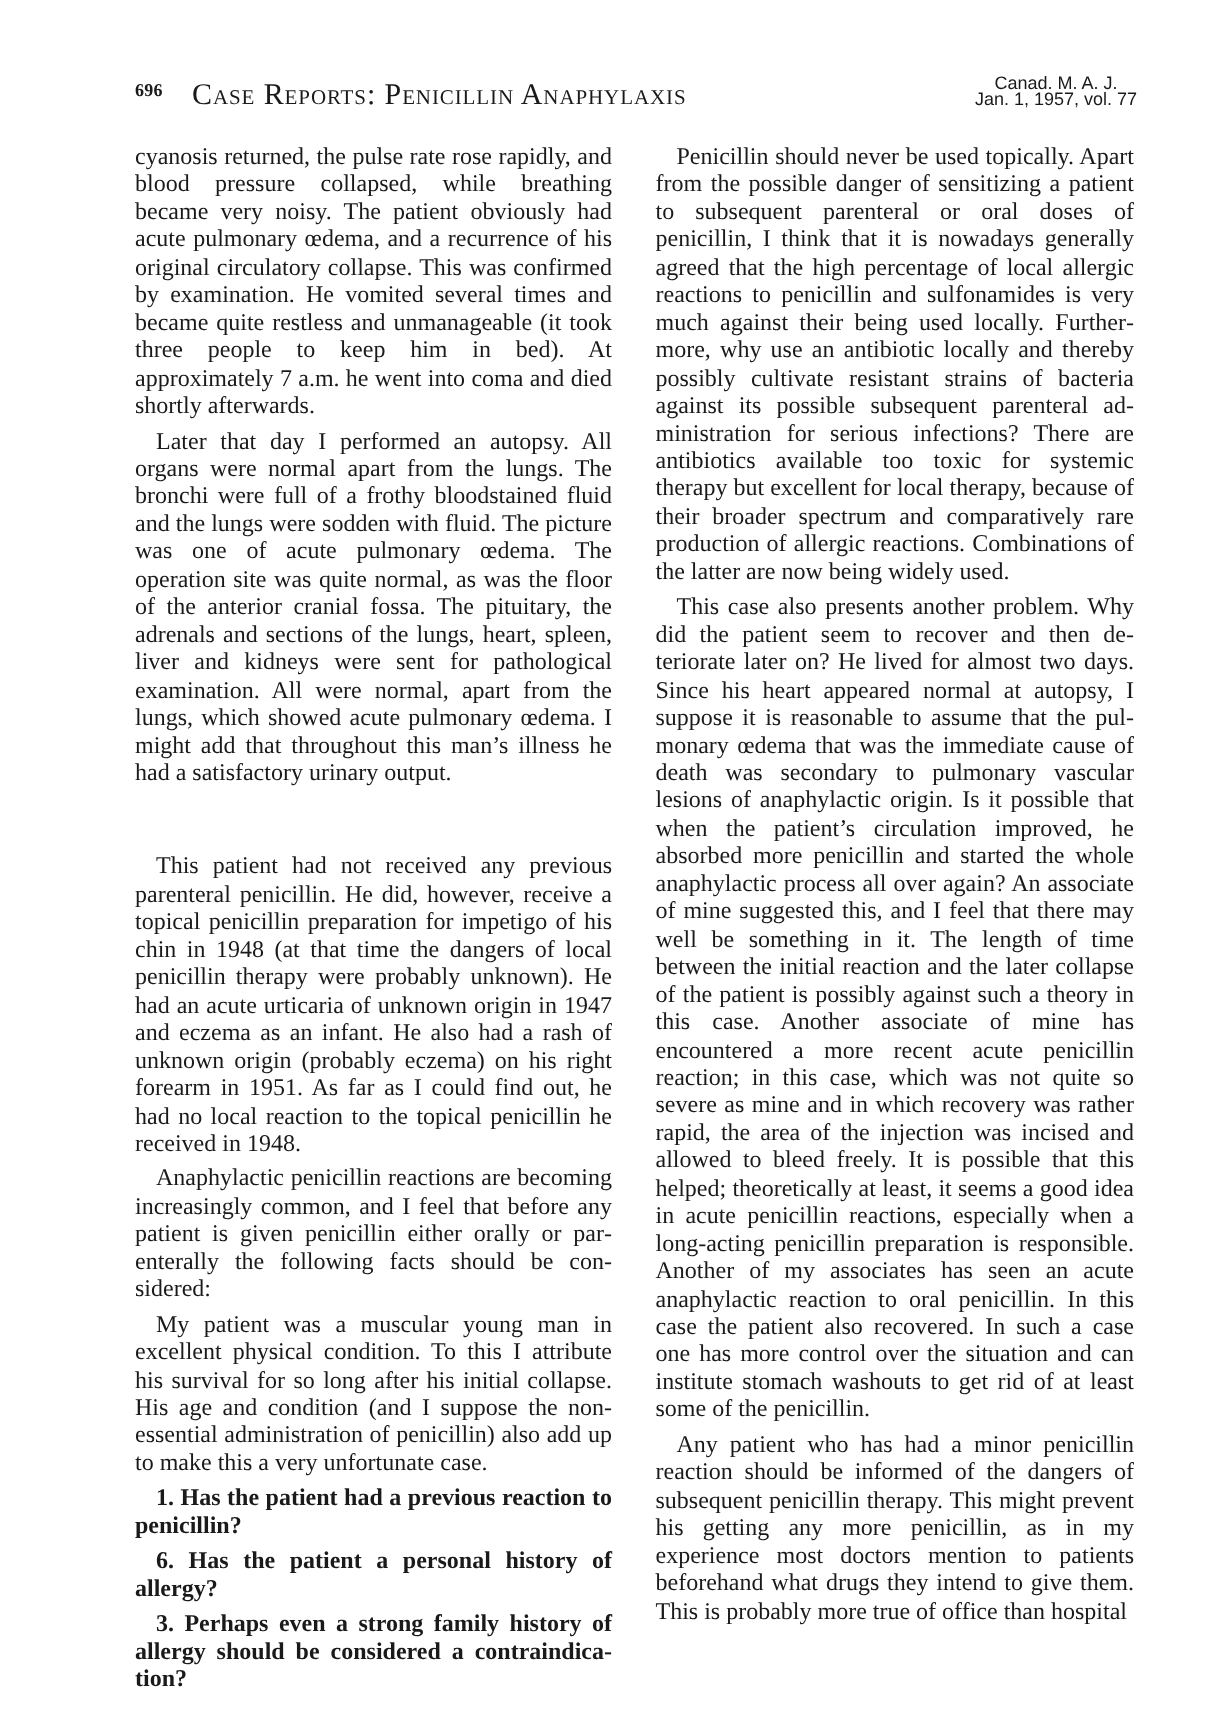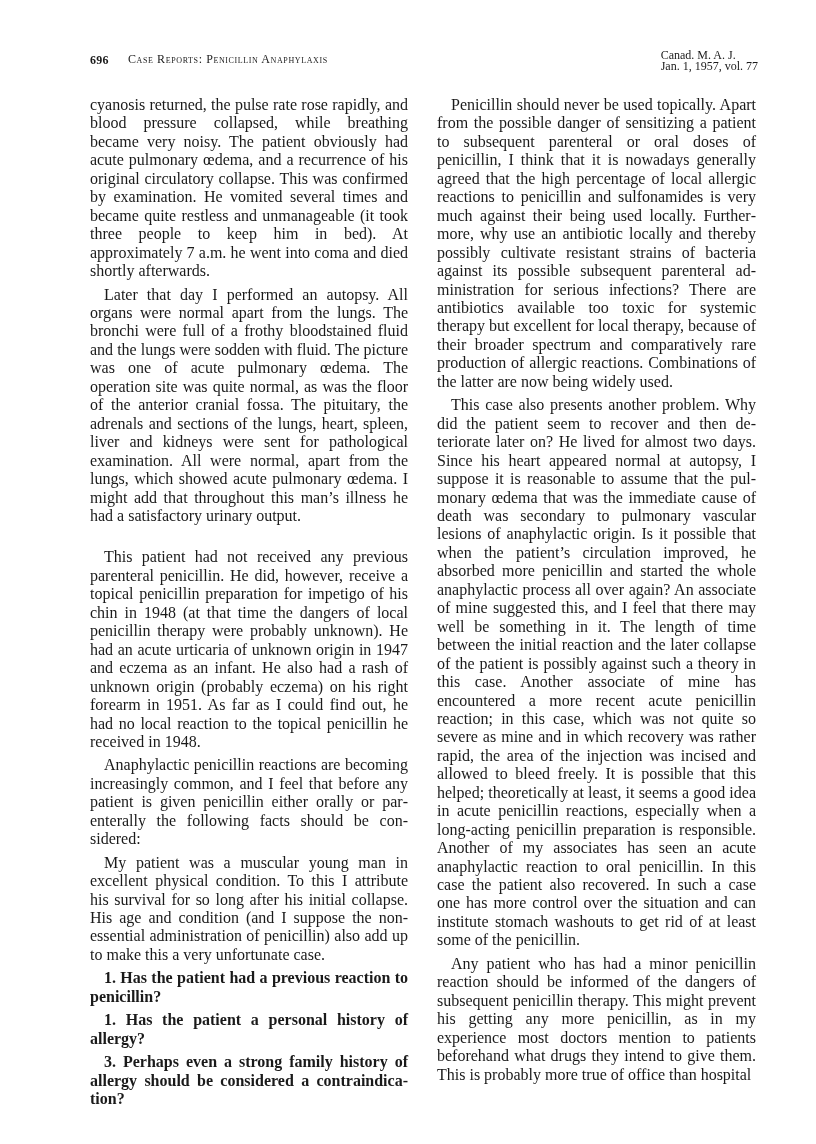--- a/index.html
+++ b/index.html
@@ -1,28 +1,28 @@
 <!DOCTYPE html>
 <html><head>
 <meta charset="utf-8">
 <style>
   html, body { margin: 0; padding: 0; background: #ffffff; }
   body { width: 816px; height: 1144px; position: relative; overflow: hidden; color: #1a1a1a; }
   .page { position: absolute; left: 0; top: 0; width: 816px; height: 1144px; }
   .header { position: absolute; left: 90px; top: 50px; width: 668px; height: 30px; font-family: "DejaVu Serif", serif; }
   .page-num { position: absolute; left: 0; top: 3px; font-size: 12px; font-family: "Liberation Serif", serif; font-weight: bold; letter-spacing: 0.2px; }
-  .running-title { position: absolute; left: 38px; top: 2px; font-family: "Liberation Serif", serif; font-size: 12px; font-variant: small-caps; letter-spacing: 0.6px; }
-  .journal { position: absolute; right: 0; top: 0; text-align: left; font-family: Liberation Serif, serif; font-size: 12px; line-height: 11px; }
+  .running-title { position: absolute; left: 38px; top: 2px; font-family: "Liberation Serif", serif; font-size: 20px; font-variant: small-caps; letter-spacing: 0.6px; }
+  .journal { position: absolute; right: 0; top: 0; text-align: center; font-family: Liberation Sans, sans-serif; font-size: 12px; line-height: 11px; }
   .journal div { white-space: nowrap; }
   .col { position: absolute; top: 96px; font-family: "Liberation Serif", serif; font-size: 16px; line-height: 18.45px; text-align: justify; hyphens: manual; }
   .col-left { left: 90px; width: 318px; }
   .col-right { left: 437px; width: 319px; }
   .col p { margin: 0 0 5px 0; text-indent: 14px; }
   .col p.noindent { text-indent: 0; }
-  .col p.gap-before { margin-top: 23px; }
+  .col p.gap-before { margin-top: 44px; }
   .col p.list-item { text-indent: 14px; font-weight: bold; }
 </style>
 </head>
 <body>
 
 <div class="page">
 
   <div class="header">
     <span class="page-num">696</span>
     <span class="running-title">Case Reports: Penicillin Anaphylaxis</span>
@@ -32,21 +32,21 @@
     </div>
   </div>
 
   <div class="col col-left">
     <p class="noindent">cyanosis returned, the pulse rate rose rapidly, and blood pressure collapsed, while breathing became very noisy. The patient obviously had acute pul­monary œdema, and a recurrence of his original circulatory collapse. This was confirmed by ex­amination. He vomited several times and became quite restless and unmanageable (it took three people to keep him in bed). At approximately 7 a.m. he went into coma and died shortly after­wards.</p>
     <p>Later that day I performed an autopsy. All organs were normal apart from the lungs. The bronchi were full of a frothy bloodstained fluid and the lungs were sodden with fluid. The picture was one of acute pulmonary œdema. The operation site was quite normal, as was the floor of the anterior cranial fossa. The pituitary, the adrenals and sec­tions of the lungs, heart, spleen, liver and kidneys were sent for pathological examination. All were normal, apart from the lungs, which showed acute pulmonary œdema. I might add that throughout this man’s illness he had a satisfactory urinary output.</p>
     <p class="gap-before">This patient had not received any previous parenteral penicillin. He did, however, receive a topical penicillin preparation for impetigo of his chin in 1948 (at that time the dangers of local penicillin therapy were probably un­known). He had an acute urticaria of unknown origin in 1947 and eczema as an infant. He also had a rash of unknown origin (probably eczema) on his right forearm in 1951. As far as I could find out, he had no local reaction to the topical penicillin he received in 1948.</p>
     <p>Anaphylactic penicillin reactions are becoming increasingly common, and I feel that before any patient is given penicillin either orally or par­enterally the following facts should be con­sidered:</p>
     <p>My patient was a muscular young man in excellent physical condition. To this I attribute his survival for so long after his initial collapse. His age and condition (and I suppose the non­essential administration of penicillin) also add up to make this a very unfortunate case.</p>
     <p class="list-item">1. Has the patient had a previous reaction to penicillin?</p>
-    <p class="list-item">1. Has the patient a personal history of allergy?</p>
+    <p class="list-item">6. Has the patient a personal history of allergy?</p>
     <p class="list-item">3. Perhaps even a strong family history of allergy should be considered a contraindica­tion?</p>
   </div>
 
   <div class="col col-right">
     <p>Penicillin should never be used topically. Apart from the possible danger of sensitizing a patient to subsequent parenteral or oral doses of penicillin, I think that it is nowadays generally agreed that the high percentage of local allergic reactions to penicillin and sulfonamides is very much against their being used locally. Further­more, why use an antibiotic locally and thereby possibly cultivate resistant strains of bacteria against its possible subsequent parenteral ad­ministration for serious infections? There are antibiotics available too toxic for systemic therapy but excellent for local therapy, because of their broader spectrum and comparatively rare production of allergic reactions. Combina­tions of the latter are now being widely used.</p>
     <p>This case also presents another problem. Why did the patient seem to recover and then de­teriorate later on? He lived for almost two days. Since his heart appeared normal at autopsy, I suppose it is reasonable to assume that the pul­monary œdema that was the immediate cause of death was secondary to pulmonary vascular lesions of anaphylactic origin. Is it possible that when the patient’s circulation improved, he absorbed more penicillin and started the whole anaphylactic process all over again? An associate of mine suggested this, and I feel that there may well be something in it. The length of time between the initial reaction and the later collapse of the patient is possibly against such a theory in this case. Another associate of mine has encountered a more recent acute penicillin reaction; in this case, which was not quite so severe as mine and in which recovery was rather rapid, the area of the injection was incised and allowed to bleed freely. It is pos­sible that this helped; theoretically at least, it seems a good idea in acute penicillin reactions, especially when a long-acting penicillin prepara­tion is responsible. Another of my associates has seen an acute anaphylactic reaction to oral penicillin. In this case the patient also recovered. In such a case one has more control over the situation and can institute stomach washouts to get rid of at least some of the penicillin.</p>
     <p>Any patient who has had a minor penicillin reaction should be informed of the dangers of subsequent penicillin therapy. This might pre­vent his getting any more penicillin, as in my experience most doctors mention to patients beforehand what drugs they intend to give them. This is probably more true of office than hospital</p>
   </div>
 
 </div>

